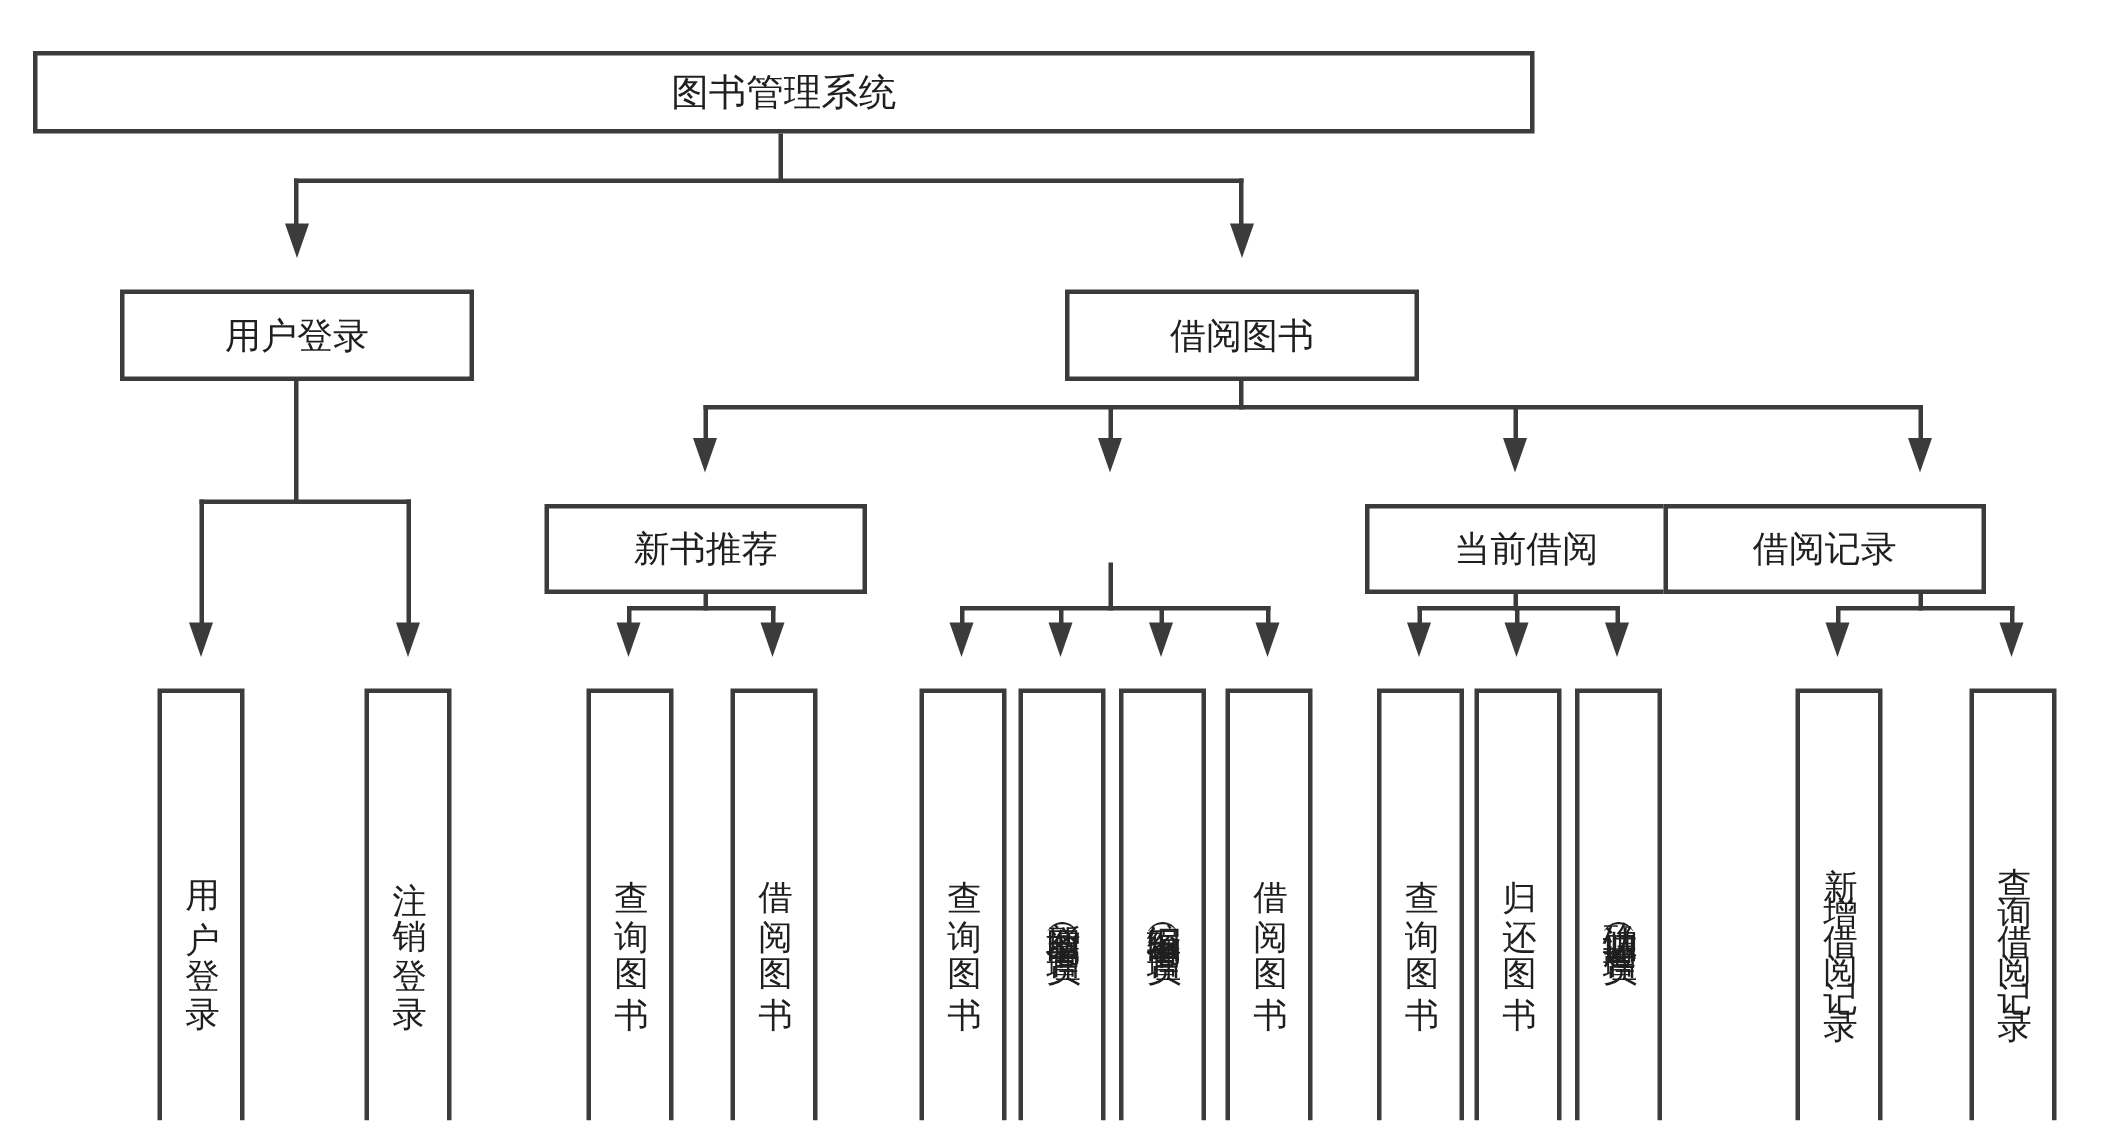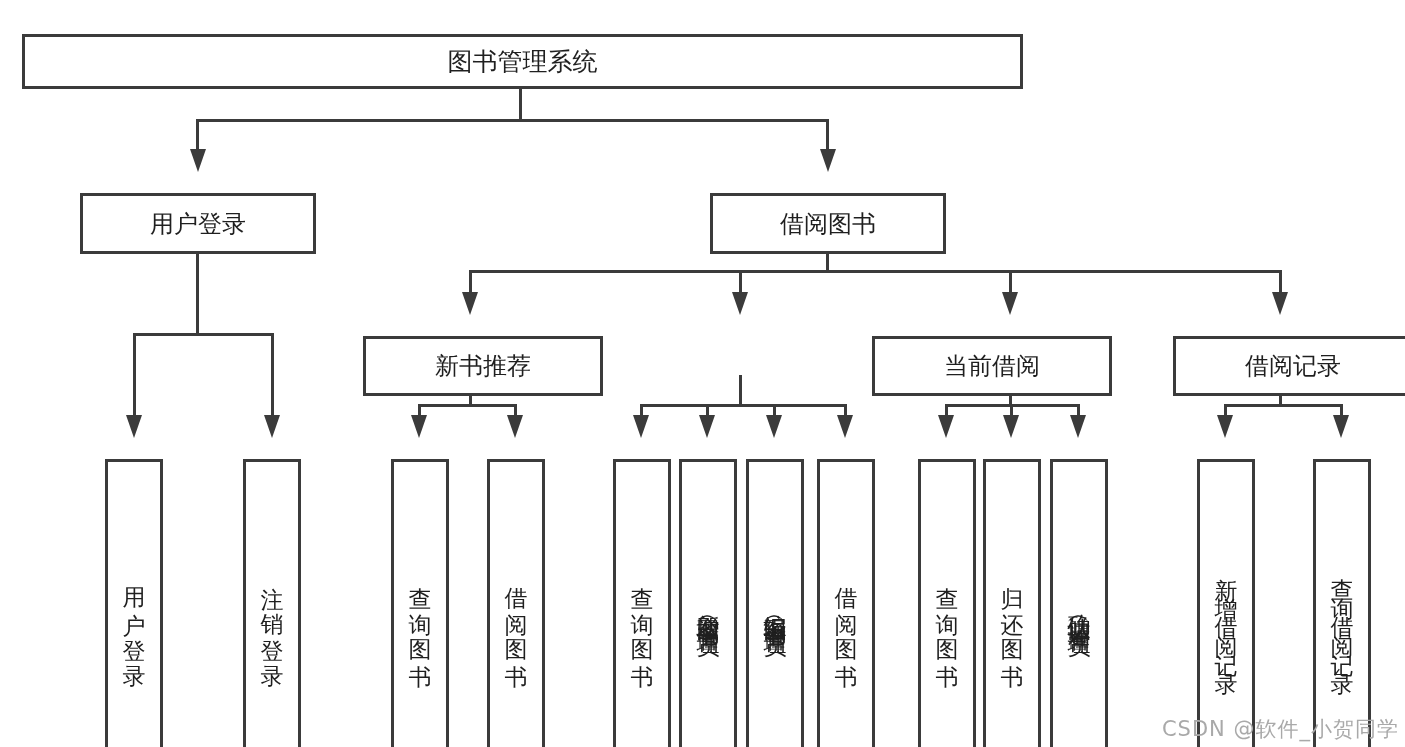--- a/index.html
+++ b/index.html
@@ -16,21 +16,21 @@
     border-left:8px solid transparent; border-right:8px solid transparent;
     border-top:23px solid var(--line);
   }
   .box {
     position:absolute; box-sizing:border-box; border:3px solid var(--line);
     background:#ffffff; display:flex; align-items:center; justify-content:center;
     color:var(--text); font-size:24px; white-space:nowrap;margin-top:21px;
   }
   .root { left:22px;  top:13px;  width:1001px; height:55px; font-size:25px; }
   .lvl2 { top:172px; width:236px; height:61px; }
-  .lvl3 { top:315px; width:240px; height:60px; }
+  .lvl3 { top:315px; width:215px; height:60px; }
   .leaf { top:438px; width:58px;  height:297px; }
   .vtext { writing-mode:vertical-rl; text-orientation:mixed; line-height:1; font-size:23px; color:var(--text); }
   .sp-wide  { letter-spacing:26px; margin-top:26px; }
   .sp-mid   { letter-spacing:19px; margin-top:19px; }
   .sp-tight { letter-spacing:3px;  margin-top:3px; }
   .watermark {
     position:absolute; right:6px; bottom:4px; color:var(--wm);
     font-size:21px; letter-spacing:1px;
   }
 </style>
@@ -97,22 +97,22 @@
   <div class="line v" style="left:1340px;top:404px;height:14px"></div>
   <div class="arrow" style="left:1217px;top:415px"></div>
   <div class="arrow" style="left:1333px;top:415px"></div>
 
   <div class="box root">图书管理系统</div>
 
   <div class="box lvl2" style="left:80px">用户登录</div>
   <div class="box lvl2" style="left:710px">借阅图书</div>
 
   <div class="box lvl3" style="left:363px">新书推荐</div>
-  <div class="box lvl3" style="left:872px">当前借阅</div>
-  <div class="box lvl3" style="left:1173px">借阅记录</div>
+  <div class="box lvl3" style="left:910px">当前借阅</div>
+  <div class="box lvl3" style="left:1109px">借阅记录</div>
 
   <div class="box leaf" style="left:105px">
     <span class="vtext sp-wide">用户登录</span>
   </div>
   <div class="box leaf" style="left:243px">
     <span class="vtext sp-wide">注销登录</span>
   </div>
 
   <div class="box leaf" style="left:391px">
     <span class="vtext sp-wide">查询图书</span>
@@ -144,14 +144,13 @@
     <span class="vtext sp-tight">确认归还（管理员）</span>
   </div>
 
   <div class="box leaf" style="left:1197px">
     <span class="vtext sp-mid">新增借阅记录</span>
   </div>
   <div class="box leaf" style="left:1313px">
     <span class="vtext sp-mid">查询借阅记录</span>
   </div>
 
-  <div class="watermark">CSDN @软件_小贺同学</div>
 </div>
 
 </body></html>

